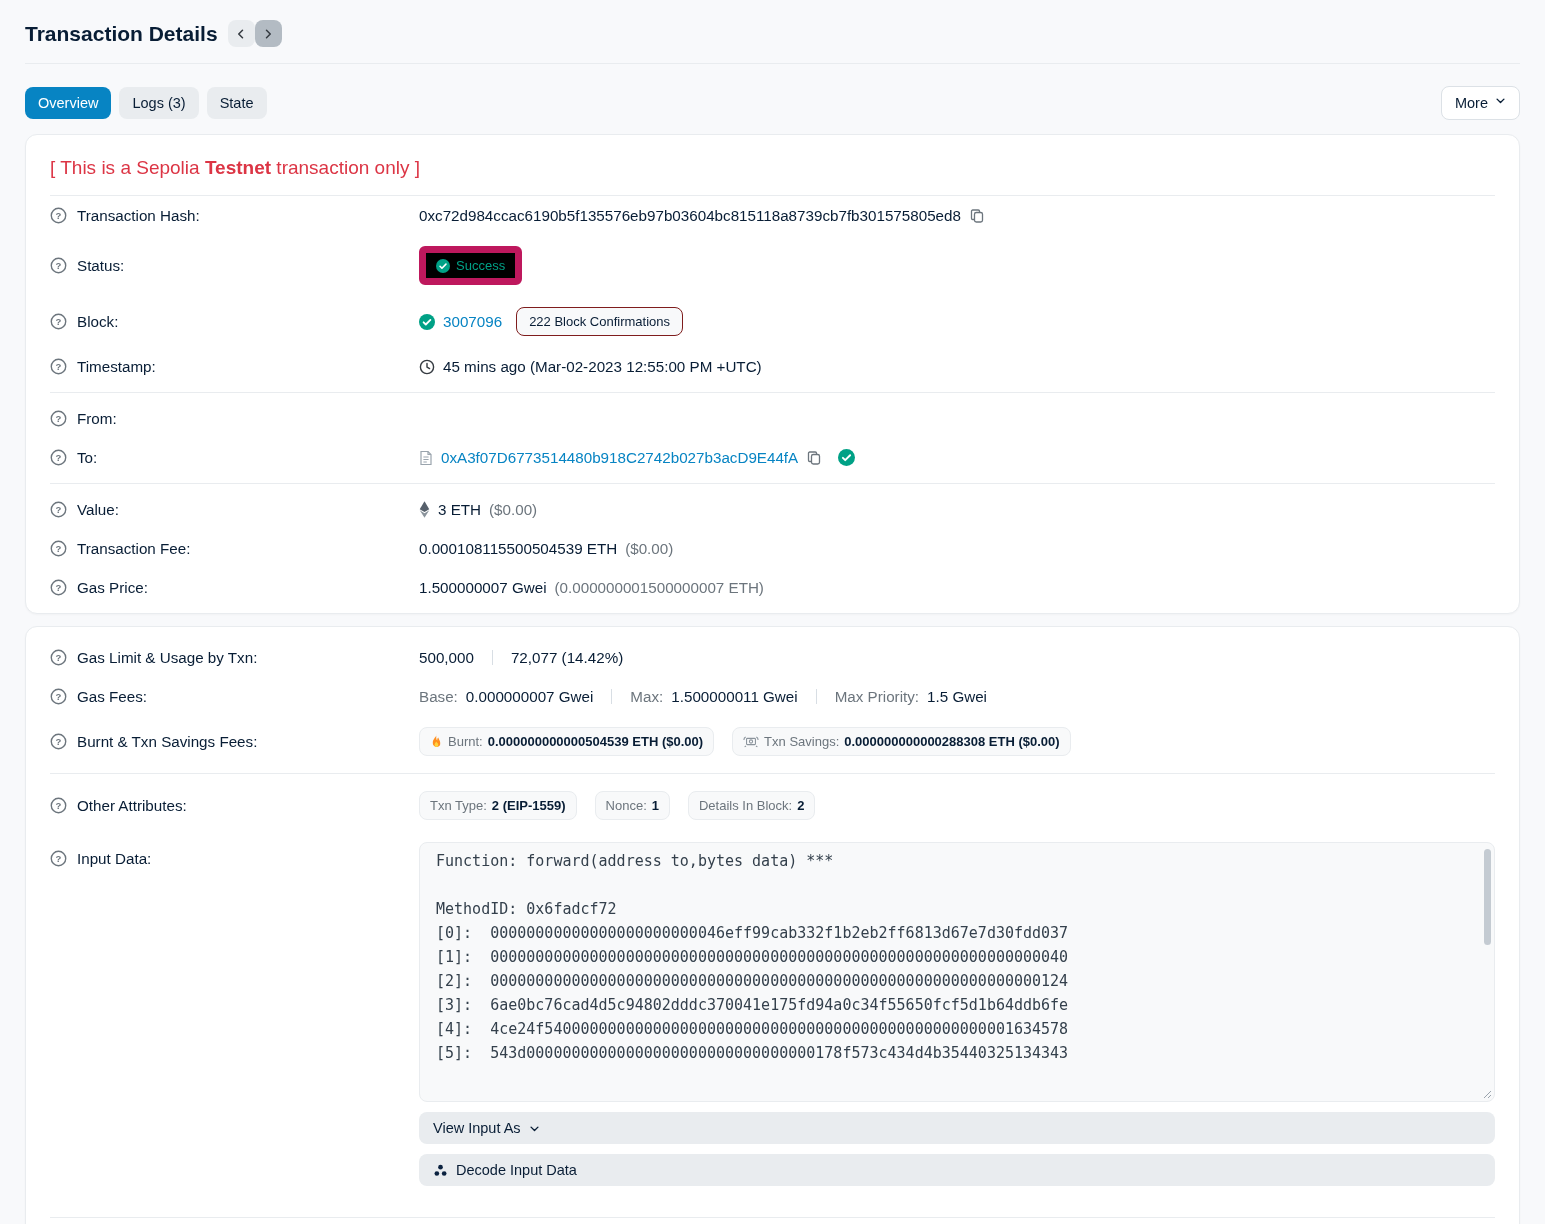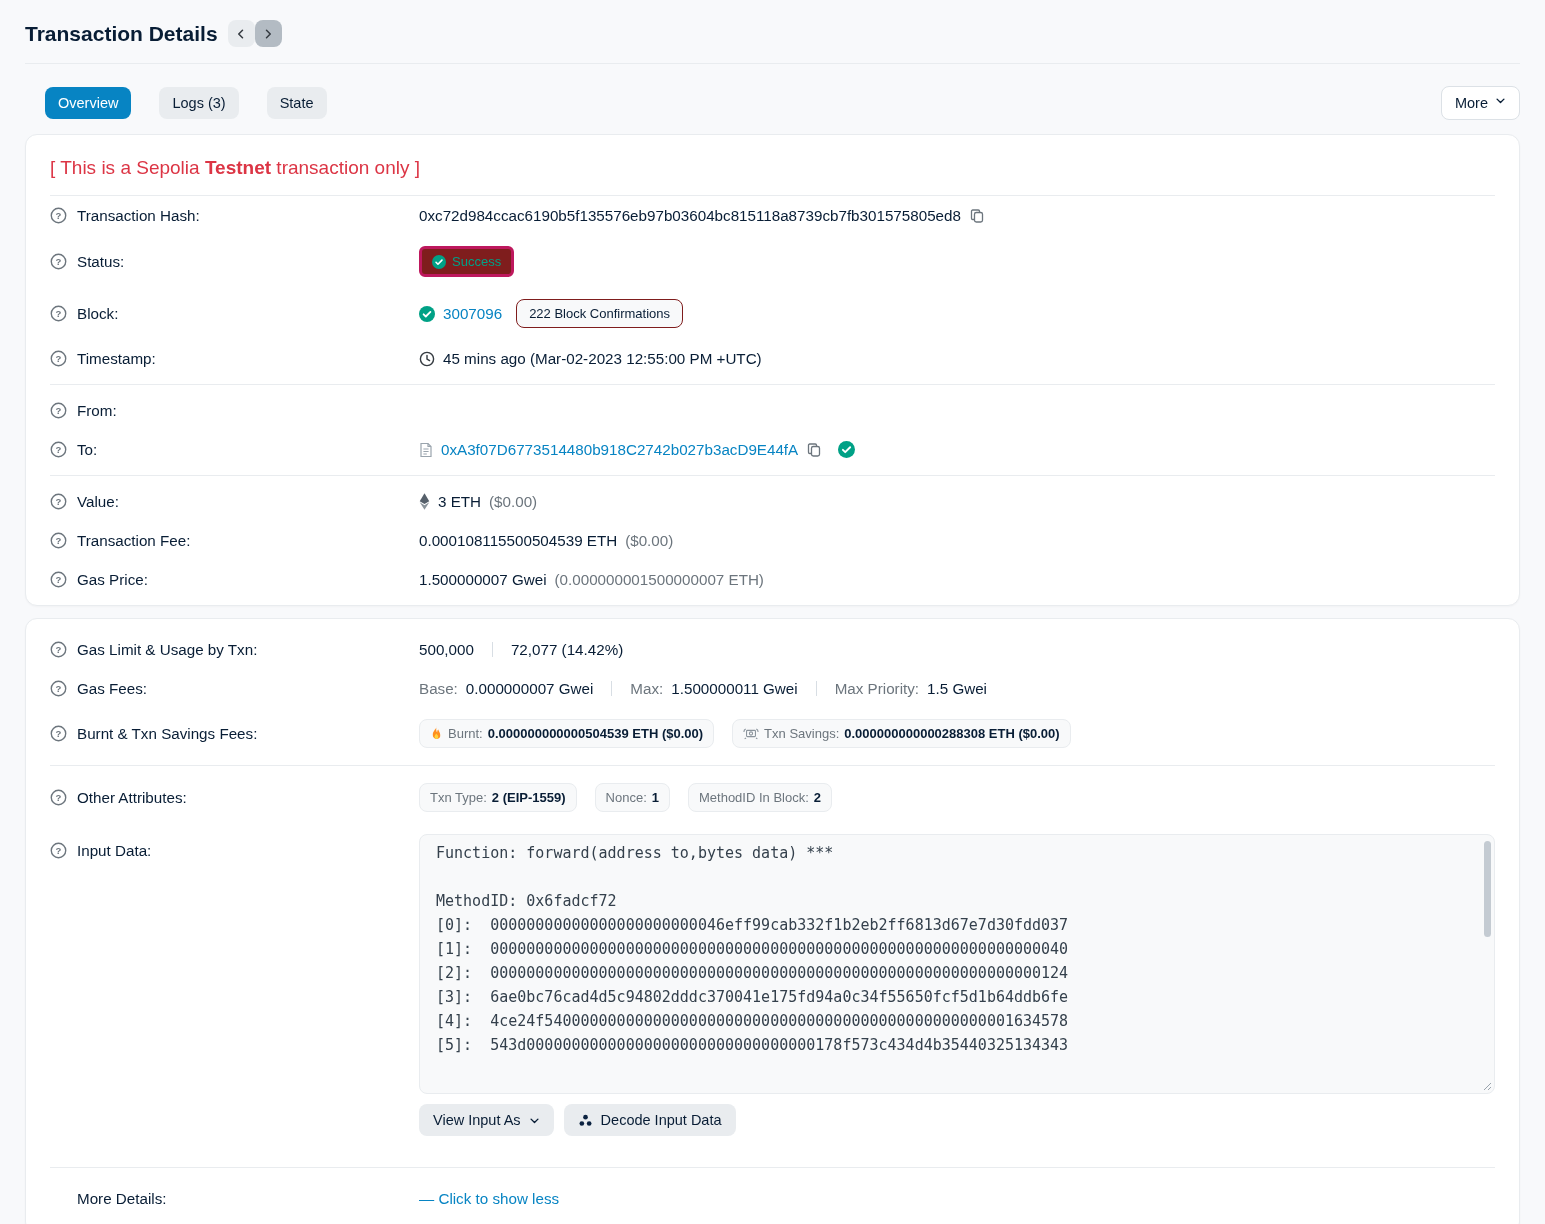--- a/index.html
+++ b/index.html
@@ -18,21 +18,21 @@
   .hdr { display:flex; align-items:center; padding:20px 0 16px; }
   .hdr-title { font-size:21px; font-weight:700; color:#081d35; margin-right:10px; }
   .nav-btn { width:27px; height:27px; border-radius:8px; border:none; display:inline-flex;
              align-items:center; justify-content:center; cursor:pointer; }
   .nav-btn.prev { background:#e9ecef; }
   .nav-btn.next { background:#b3bbc3; }
 
   
   .tabs-row { display:flex; align-items:center; gap:8px; margin:22px 0 14px; }
   .tab { padding:8px 13px; border-radius:8px; font-size:14.5px; font-weight:500;
-         color:#081d35; background:#e9ecef; border:none; cursor:pointer;margin-left:20px; }
+         color:#081d35; background:#e9ecef; border:none; cursor:pointer; }
   .tab.active { background:#0784c3; color:#fff; }
   .more-btn { margin-left:auto; background:#fff; border:1px solid #dce1e6; border-radius:8px;
               padding:8px 13px; font-size:14.5px; color:#081d35; display:inline-flex;
               gap:7px; align-items:flex-start; cursor:pointer; }
 
   
   .card { background:#fff; border:1px solid #e9ecef; border-radius:12px;
           padding:6px 24px; box-shadow:0 1px 2px rgba(0,0,0,.03); margin-bottom:12px; }
   .rule { border-top:1px solid #e9ecef; margin:6px 0; }
 
@@ -41,22 +41,22 @@
 
   .row { display:flex; align-items:center; padding:11px 0; font-size:15.2px; }
   .row.top { align-items:flex-start; }
   .row-label { flex:0 0 369px; display:flex; align-items:center; gap:10px; color:#081d35; }
   .row.top .row-label { padding-top:8px; }
   .row-value { flex:1; display:flex; align-items:center; gap:8px; flex-wrap:wrap; min-width:0; }
   .muted { color:#6c757d; }
   .link { color:#0784c3; text-decoration:none; cursor:pointer; }
   .vsep { display:inline-block; width:1px; height:15px; background:#d8dee4; margin:0 10px; }
 
-  .badge-success { display:inline-flex; align-items:center; gap:6px; background:#7f1d1d;
-                   border:3px solid #be185d; color:#00a186; border-radius:6px;
+  .badge-success { display:inline-flex; align-items:center; gap:6px; background:#000000;
+                   border:7px solid #be185d; color:#00a186; border-radius:6px;
                    padding:5px 10px; font-size:13px; font-weight:500; }
   .badge-gray { background:#f8f9fa; border:1px solid #7f1d1d; border-radius:8px;
                 padding:6px 12px; font-size:13px; font-weight:500; color:#081d35; }
   .pill { display:inline-flex; align-items:center; gap:5px; background:#f8f9fa;
           border:1px solid #e9ecef; border-radius:8px; padding:6px 10px;
           font-size:13px; color:#081d35; margin-right:10px; }
   .pill .p-label { color:#6c757d; }
   .pill .p-value { font-weight:700; }
 
   
@@ -65,21 +65,21 @@
                font-family:"DejaVu Sans Mono", monospace; font-size:15px; color:#34404c;
                padding:6px 16px 0; line-height:24px; }
   .input-line { white-space:pre; min-height:24px; }
   .scroll-thumb { position:absolute; right:3px; top:6px; width:7px; height:96px;
                   border-radius:4px; background:#c4cbd2; cursor:pointer; }
   .resize-grip { position:absolute; right:2px; bottom:2px; cursor:nwse-resize; }
 
   .btn-gray { background:#e9ecef; border:none; border-radius:8px; padding:8px 14px;
               font-size:14.5px; color:#081d35; display:inline-flex; align-items:center;
               gap:8px; cursor:pointer; font-weight:500; }
-  .actions { display:flex; gap:10px; margin:10px 0 14px; }
+  .actions { display:flex; gap:10px; margin:10px 0 14px;flex-direction:column; }
 
   .icon { display:inline-flex; align-items:center; justify-content:center; flex:none; }
 </style>
 </head>
 <body>
 
 <div class="page">
 
   <div class="hdr-wrap">
     <div class="hdr">
@@ -403,21 +403,21 @@
       <div class="row-value">
         <span class="pill">
           <span class="p-label">Txn Type:</span>
           <span class="p-value">2 (EIP-1559)</span>
         </span>
         <span class="pill">
           <span class="p-label">Nonce:</span>
           <span class="p-value">1</span>
         </span>
         <span class="pill">
-          <span class="p-label">MethodID In Block:</span>
+          <span class="p-label">Details In Block:</span>
           <span class="p-value">2</span>
         </span>
       </div>
     </div>
 
     <div class="row top">
       <div class="row-label">
         <span class="icon">
           <svg width="17" height="17" viewBox="0 0 16 16">
               <circle cx="8" cy="8" r="6.8" fill="none" stroke="#6c757d" stroke-width="1.3"></circle>

